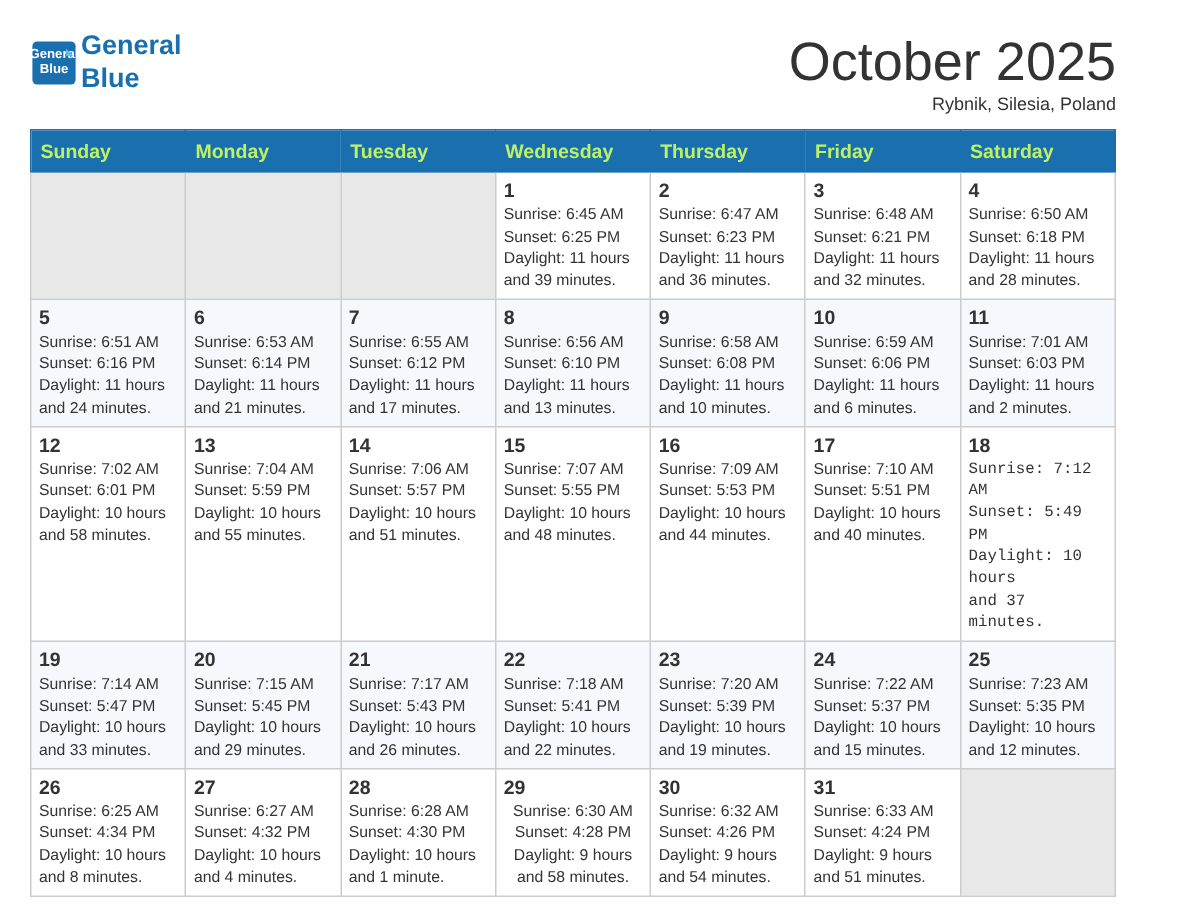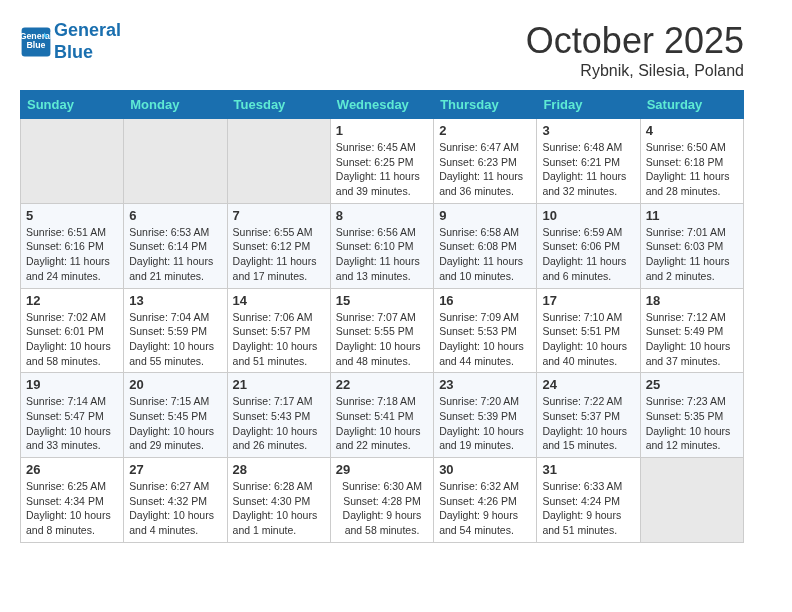--- a/index.html
+++ b/index.html
@@ -40,30 +40,30 @@
     }
     .title-block {
       text-align: right;
     }
     .month-title {
       font-size: 36px;
       font-weight: normal;
       color: #333;
     }
     .location {
-      font-size: 16px;
+      font-size: 12px;
       color: #333;
     }
     .calendar {
       width: 100%;
       border-collapse: collapse;
     }
     .calendar th {
       background-color: #1a6faf;
-      color: #5eead4;
+      color: #bef264;
       text-align: left;
       padding: 6px 6px;
       font-size: 13px;
       font-weight: bold;
       border: 1px solid #1a6faf;
     }
     .calendar td {
       border: 1px solid #ccc;
       vertical-align: top;
       padding: 4px 5px;
@@ -251,21 +251,21 @@
           </td>
           <td>
             <div class="day-number">17</div>
             <div class="day-info" style="white-space: pre-line;">Sunrise: 7:10 AM
 Sunset: 5:51 PM
 Daylight: 10 hours
 and 40 minutes.</div>
           </td>
           <td>
             <div class="day-number">18</div>
-            <div class="day-info" style="white-space: pre-line;">Sunrise: 7:12 AM
+            <div class="day-info" style="white-space: pre-line; font-family: Liberation Mono, monospace;">Sunrise: 7:12 AM
 Sunset: 5:49 PM
 Daylight: 10 hours
 and 37 minutes.</div>
           </td>
         </tr>
         <tr>
           <td>
             <div class="day-number">19</div>
             <div class="day-info" style="white-space: pre-line;">Sunrise: 7:14 AM
 Sunset: 5:47 PM

